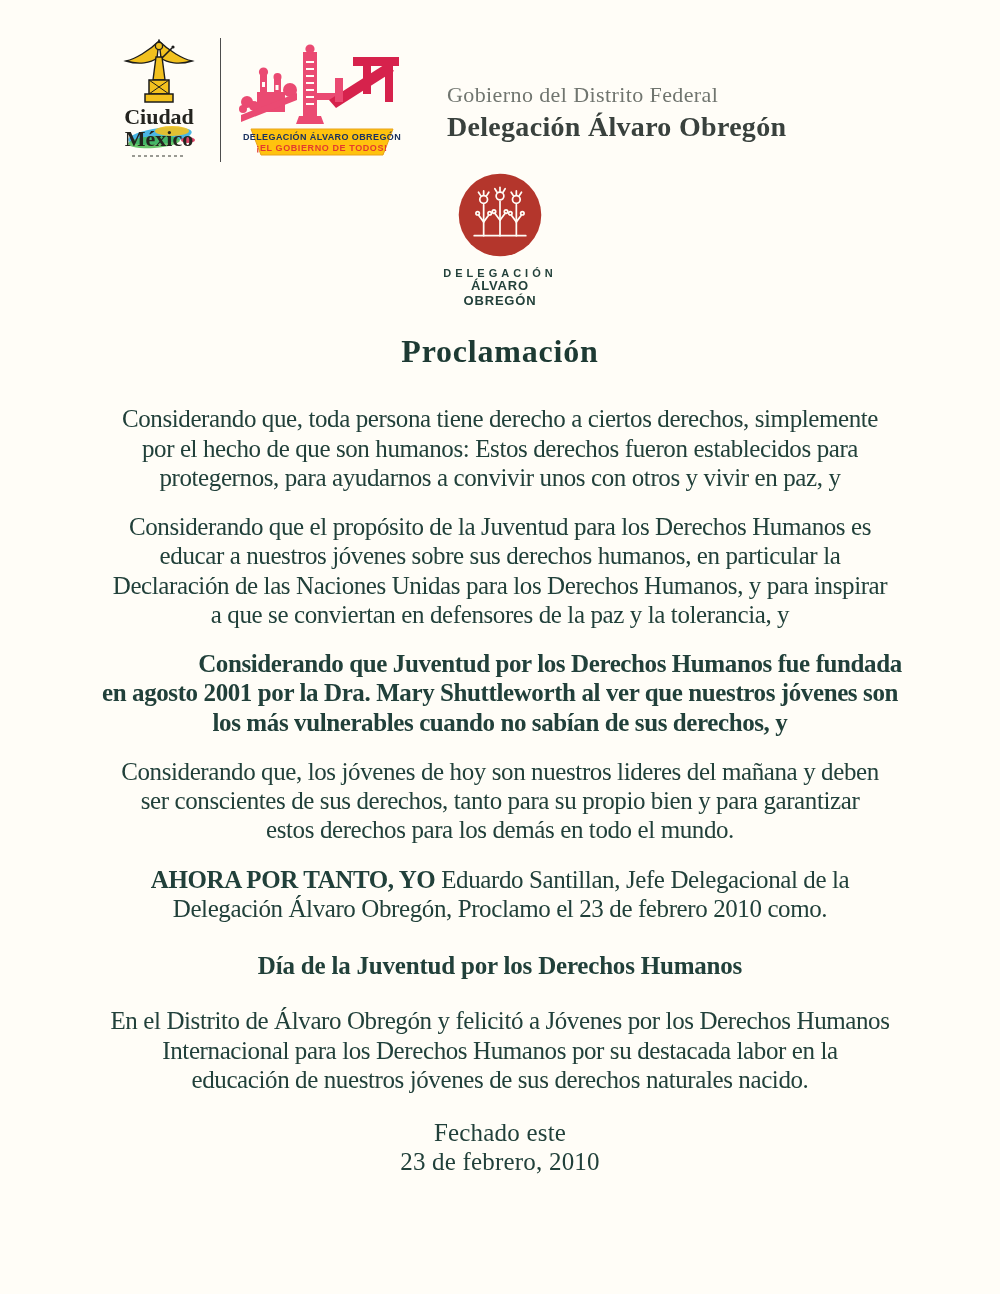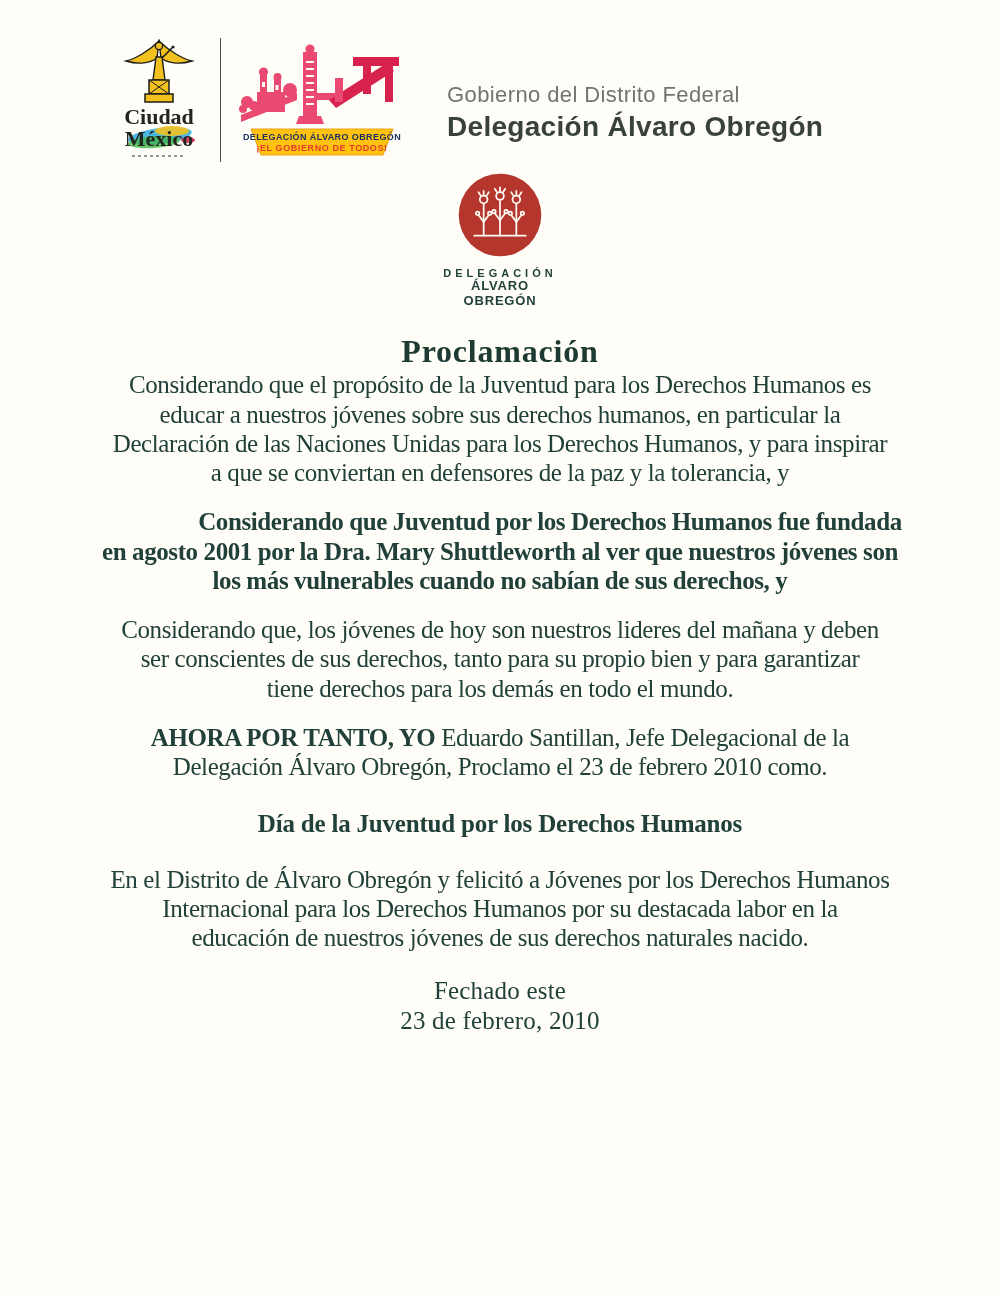--- a/index.html
+++ b/index.html
@@ -9,21 +9,21 @@
     font-family:"Liberation Serif","DejaVu Serif",serif;
     overflow:hidden;
   }
   .page { position:relative; width:1000px; height:1294px; }
 
   
   .header { display:flex; align-items:flex-start; margin:36px 0 0 110px; }
   .logo-cm { width:98px; flex:0 0 auto; }
   .header-divider { width:1px; height:124px; background:#4d4d4d; margin:2px 16px 0 12px; flex:0 0 auto; }
   .logo-ao { width:168px; flex:0 0 auto; }
-  .header-text { margin-left:42px; padding-top:46px; font-family:Liberation Sans, sans-serif; }
+  .header-text { margin-left:42px; padding-top:46px; font-family:Liberation Serif, serif; }
   .gov-line { font-size:22px; color:#70756f; letter-spacing:0.4px; }
   .delegation-line { font-size:28px; font-weight:bold; color:#39413d; margin-top:3px; letter-spacing:0.3px; }
 
   
   .seal-wrap { text-align:center; margin-top:2px; }
   .seal-caption { font-family:"Liberation Sans","DejaVu Sans",sans-serif; font-weight:bold; color:#23413b; margin-top:5px; line-height:1.12; }
   .seal-caption .cap1 { font-size:11px; letter-spacing:4px; }
   .seal-caption .cap2, .seal-caption .cap3 { font-size:13px; letter-spacing:0.8px; }
 
   
@@ -173,30 +173,33 @@
     <div class="seal-caption">
       <div class="cap1">DELEGACIÓN</div>
       <div class="cap2">ÁLVARO</div>
       <div class="cap3">OBREGÓN</div>
     </div>
   </div>
 
   <div class="doc-title">Proclamación</div>
 
   <div class="content">
+    <p class="first">Considerando que, toda persona tiene derecho a ciertos derechos, simplemente
+por el hecho de que son humanos: Estos derechos fueron establecidos para
+protegernos, para ayudarnos a convivir unos con otros y vivir en paz, y</p>
     <p>Considerando que el propósito de la Juventud para los Derechos Humanos es
 educar a nuestros jóvenes sobre sus derechos humanos, en particular la
 Declaración de las Naciones Unidas para los Derechos Humanos, y para inspirar
 a que se conviertan en defensores de la paz y la tolerancia, y</p>
     <p class="indent-first">Considerando que Juventud por los Derechos Humanos fue fundada
 en agosto 2001 por la Dra. Mary Shuttleworth al ver que nuestros jóvenes son
 los más vulnerables cuando no sabían de sus derechos, y</p>
     <p>Considerando que, los jóvenes de hoy son nuestros lideres del mañana y deben
 ser conscientes de sus derechos, tanto para su propio bien y para garantizar
-tiene derechos para los demás en todo el mundo.</p>
+estos derechos para los demás en todo el mundo.</p>
     <p><strong>AHORA POR TANTO, YO</strong><span> Eduardo Santillan, Jefe Delegacional de la
 Delegación Álvaro Obregón, Proclamo el 23 de febrero 2010 como.</span></p>
     <div class="day-heading">Día de la Juventud por los Derechos Humanos</div>
     <p>En el Distrito de Álvaro Obregón y felicitó a Jóvenes por los Derechos Humanos
 Internacional para los Derechos Humanos por su destacada labor en la
 educación de nuestros jóvenes de sus derechos naturales nacido.</p>
 
     <div class="dateline">
       <div>Fechado este</div>
       <div>23 de febrero, 2010</div>

